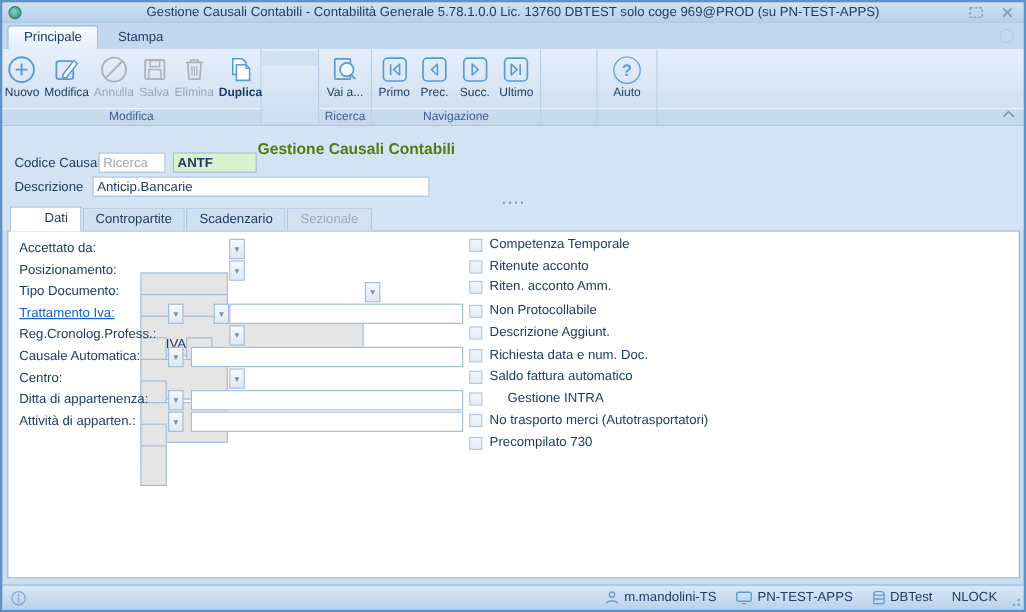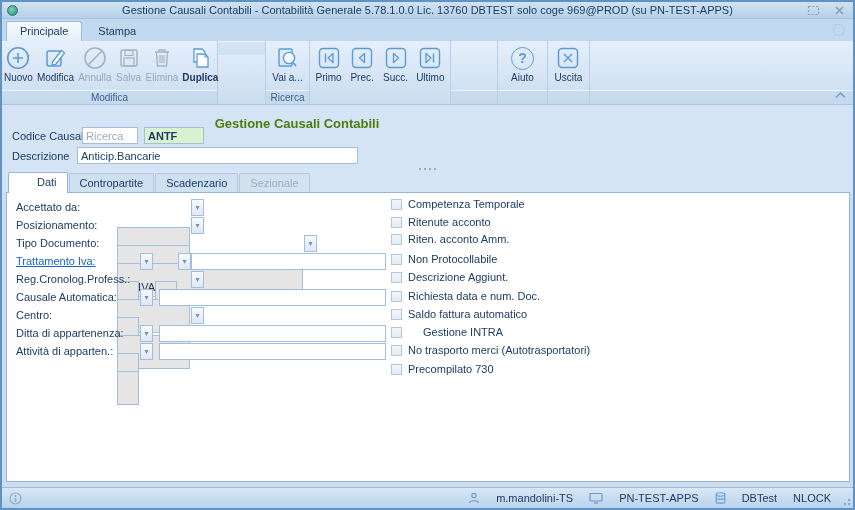--- a/index.html
+++ b/index.html
@@ -90,21 +90,21 @@
     background:linear-gradient(#f7fafd,#dde8f4); display:flex; align-items:center; justify-content:center; }
   .carrow::after { content:"▾"; font-size:8px; color:#7d8fa6; line-height:8px; }
   .cbrow { position:absolute; display:flex; align-items:center; gap:6px; }
   .cbbox { width:11px; height:11px; border:1px solid #b4c6da; background:linear-gradient(#f3f7fb,#e2eaf2); flex:none; }
   .cblbl { font-size:11px; color:#1e3c64; white-space:nowrap; }
   
   #statusbar { position:absolute; left:0; right:0; bottom:0; height:21px;
     background:linear-gradient(#d8e7f6,#b9d3ec); border-top:1px solid #9ebcd9;
     display:flex; align-items:center; font-size:11px; color:#1e3c64; }
   #statusbar .right { position:absolute; right:22px; display:flex; align-items:center; gap:16px; }
-  .sitem { display:flex; align-items:center; gap:16px; }
+  .sitem { display:flex; align-items:center; gap:4px; }
   .grip { position:absolute; right:3px; bottom:3px; width:10px; height:10px; }
   .grip i { position:absolute; width:2px; height:2px; background:#8aa5c2; }
   svg { display:block; }
 </style>
 </head>
 <body>
 
 <div id="window">
 
   <div id="titlebar">
@@ -249,20 +249,21 @@
           <span class="ric">
             <svg width="24" height="24" viewBox="0 0 24 24">
                 <rect x="2.5" y="2.5" width="19" height="19" rx="3.5" fill="none" stroke="#5b9bd5" stroke-width="1.4"></rect>
                 <path d="M8 7.5 L13 12 L8 16.5 Z" fill="none" stroke="#5b9bd5" stroke-width="1.3" stroke-linejoin="round"></path>
                 <path d="M15.5 7.5 v9" stroke="#5b9bd5" stroke-width="1.4"></path>
               </svg>
             </span>
           <span class="rlbl">Ultimo</span>
         </div>
       </div>
+      <div class="glabel">Navigazione</div>
     </div>
 
     <div class="rgroup" style="width:47px">
       <div class="btns"></div>
         <div class="glabel"></div>
     </div>
 
     <div class="rgroup" style="width:50px">
       <div class="btns">
         <div class="rbtn">
@@ -270,53 +271,39 @@
             <span class="glyph-circle">
                 <span>?</span>
               </span>
             </span>
           <span class="rlbl">Aiuto</span>
         </div>
       </div>
       <div class="glabel"></div>
     </div>
 
-    <div class="rgroup" style="width:42px">
-      <div class="btns">
-        <div class="rbtn">
-          <span class="ric">
-            <svg width="24" height="24" viewBox="0 0 24 24">
-                <rect x="2.5" y="2.5" width="19" height="19" rx="3.5" fill="none" stroke="#5b9bd5" stroke-width="1.5"></rect>
-                <path d="M8 8 L16 16 M16 8 L8 16" stroke="#5b9bd5" stroke-width="1.5"></path>
-              </svg>
-            </span>
-          <span class="rlbl">Uscita</span>
-        </div>
-      </div>
-      <div class="glabel"></div>
-    </div>
 
     <div class="rgroup" style="flex:1; border-right:none;">
         <div class="btns"></div>
         <div class="glabel"></div>
       </div>
   </div>
 
   <span class="ribbon-collapse">
     <svg width="11" height="8" viewBox="0 0 11 8">
         <path d="M1.5 6 L5.5 2 L9.5 6" fill="none" stroke="#7d98b8" stroke-width="1.4" stroke-linecap="round"></path>
       </svg>
   </span>
 
   <div id="headpanel">
     <div id="form-title">Gestione Causali Contabili</div>
 
     <span class="hlabel" style="left:10px; top:23px;">Codice Causale</span>
     <input class="tinput" style="left: 80px; top: 22px; width: 56px;" placeholder="Ricerca">
-    <input class="tinput" id="codice-input" style="left: 142px; top: 22px; width: 60px;" value="ANTF">
+    <input class="tinput" id="codice-input" style="left: 142px; top: 22px; width: 70px;" value="ANTF">
 
     <span class="hlabel" style="left:10px; top:43px;text-align:center;">Descrizione</span>
     <input class="tinput" style="left: 75px; top: 42px; width: 281px;" value="Anticip.Bancarie">
 
     <span class="splitter">
         <i></i>
         <i></i>
         <i></i>
         <i></i>
       </span>

